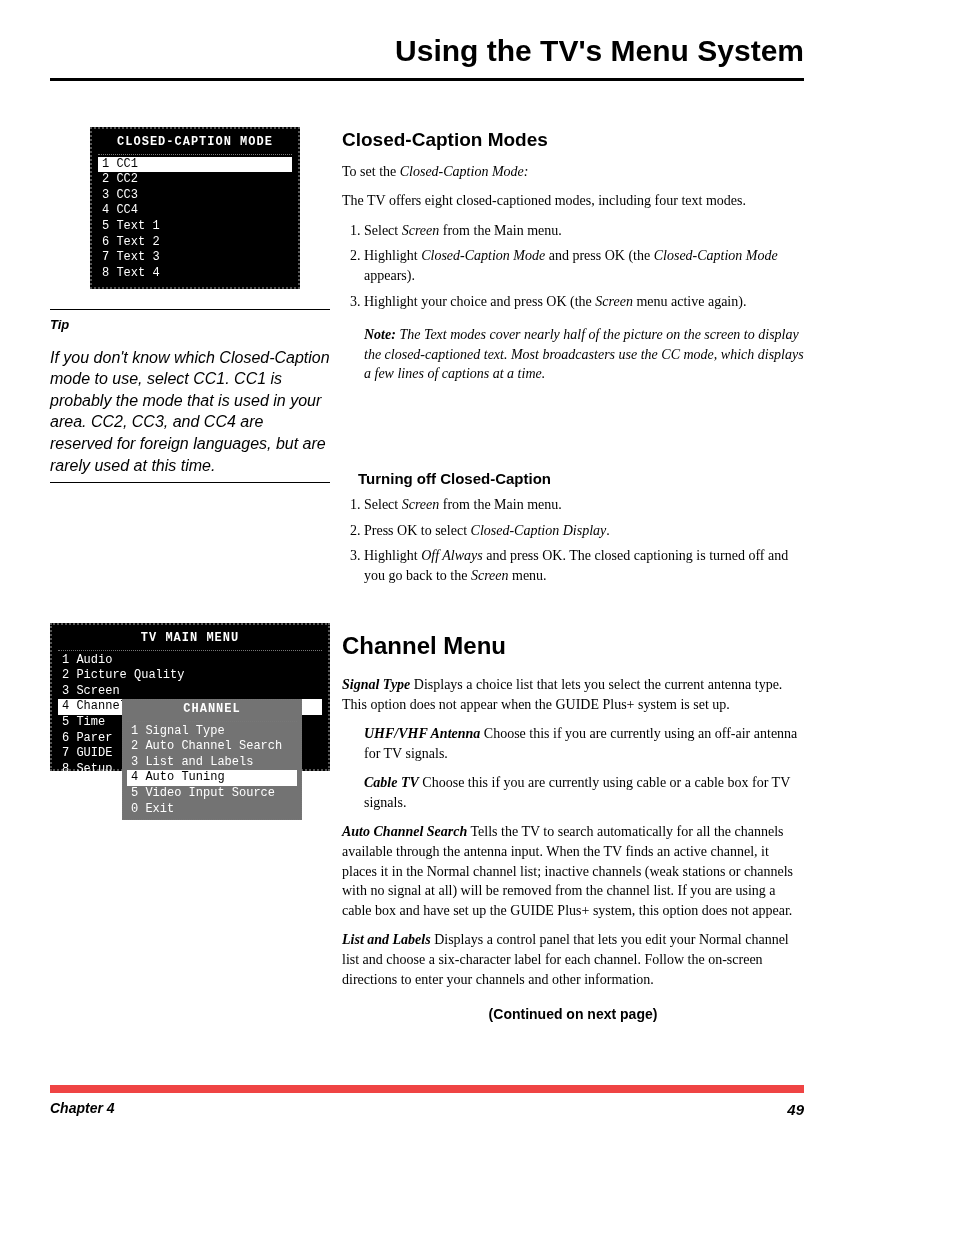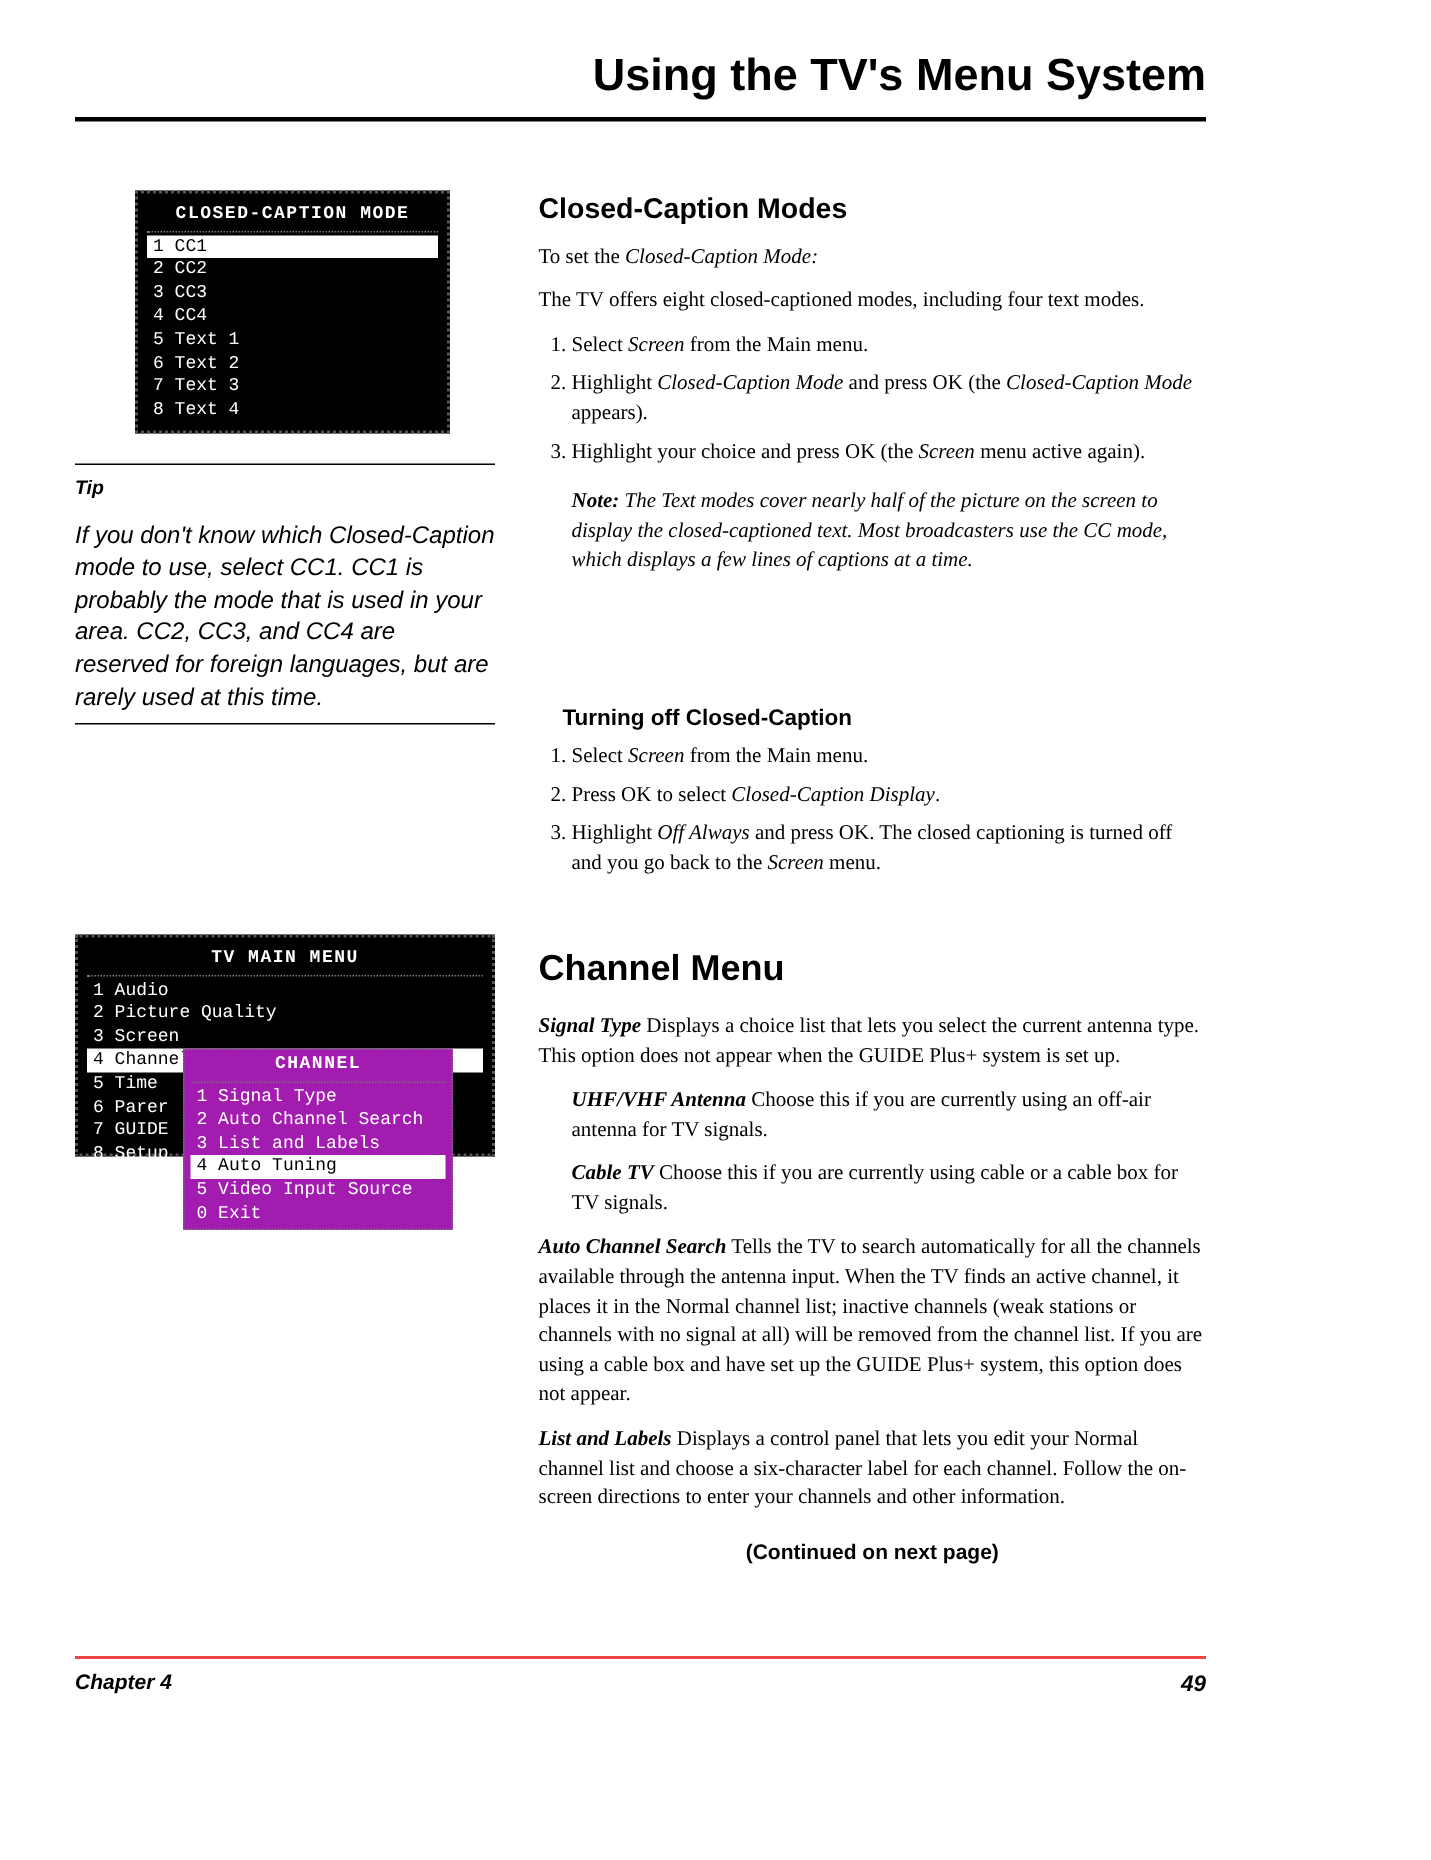--- a/index.html
+++ b/index.html
@@ -17,21 +17,21 @@
     font-size: 30px;
     font-weight: 900;
     text-align: right;
     border-bottom: 3px solid #000;
     padding-bottom: 6px;
     margin-bottom: 46px;
     letter-spacing: 0px;
   }
   .content {
     display: flex;
-    gap: 29px;
+    gap: 12px;
   }
   .left-col {
     width: 280px;
     flex-shrink: 0;
   }
   .right-col {
     flex: 1;
   }
   .osd-box {
     background: #000;
@@ -102,21 +102,21 @@
   .em { font-style: italic; }
   .bi { font-weight: bold; font-style: italic; }
   .continued {
     font-family: Arial, Helvetica, sans-serif;
     font-weight: bold;
     text-align: center;
     font-size: 14px;
     margin-top: 16px;
   }
   .footer {
-    border-top: 2px solid #ef4444;
+    border-top: 8px solid #ef4444;
     margin-top: 60px;
     padding-top: 6px;
     display: flex;
     justify-content: space-between;
     font-family: Arial, Helvetica, sans-serif;
   }
   .footer .chapter { font-style: italic; font-weight: bold; font-size: 14px;}
   .footer .pagenum { font-weight: bold; font-style: italic; font-size: 15px;}
   .spacer-large { height: 140px; }
   .tip-rule { border:none; border-top:1px solid #000; margin:4px 0;}
@@ -152,21 +152,21 @@
       <div class="osd-title">TV MAIN MENU</div>
       <div class="osd-item">1 Audio</div>
       <div class="osd-item">2 Picture Quality</div>
       <div class="osd-item">3 Screen</div>
       <div class="osd-item highlight">4 Channel</div>
       <div class="osd-item">5 Time</div>
       <div class="osd-item">6 Parer</div>
       <div class="osd-item">7 GUIDE</div>
       <div class="osd-item">8 Setup</div>
       <div class="osd-item" style="border-bottom:1px solid #fff; display:inline-block;">0 Exit</div>
-      <div style="position:absolute; left:70px; top:74px; background:#a21caf; border:1px dotted #777; width:170px; padding:2px 4px;">
+      <div style="position:absolute; left:70px; top:74px; background:#737373; border:1px dotted #777; width:170px; padding:2px 4px;">
         <div class="osd-title">CHANNEL</div>
         <div class="osd-item">1 Signal Type</div>
         <div class="osd-item">2 Auto Channel Search</div>
         <div class="osd-item">3 List and Labels</div>
         <div class="osd-item highlight">4 Auto Tuning</div>
         <div class="osd-item">5 Video Input Source</div>
         <div class="osd-item">0 Exit</div>
       </div>
     </div>
 

